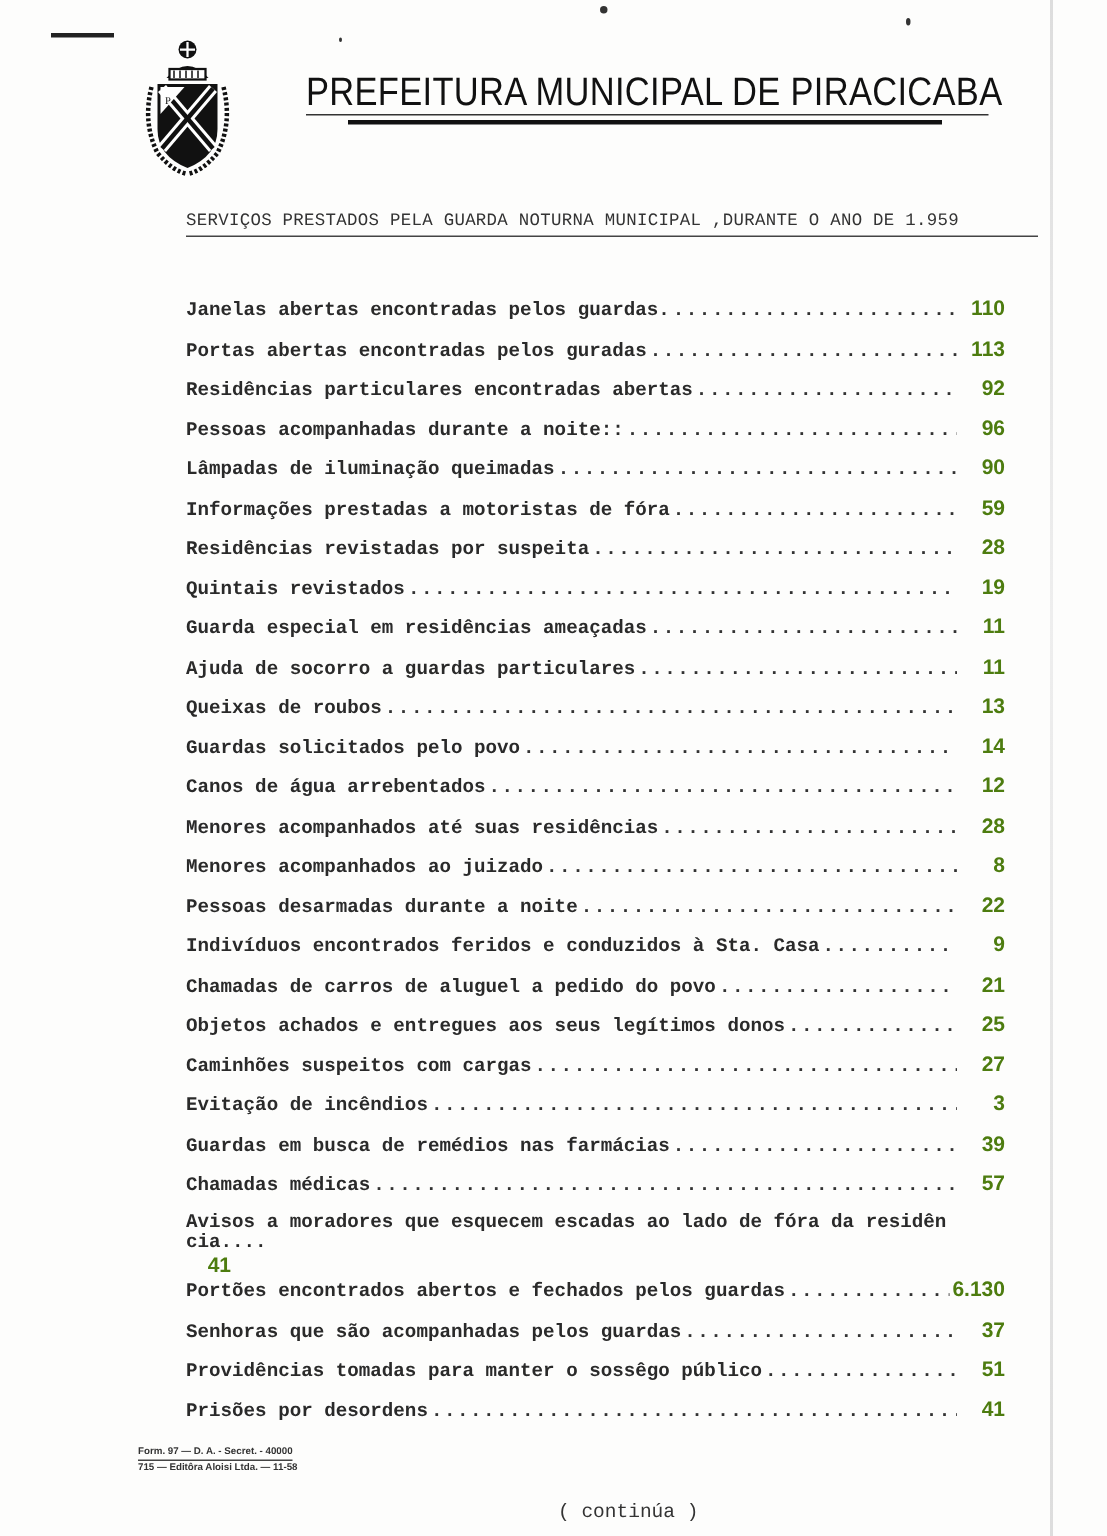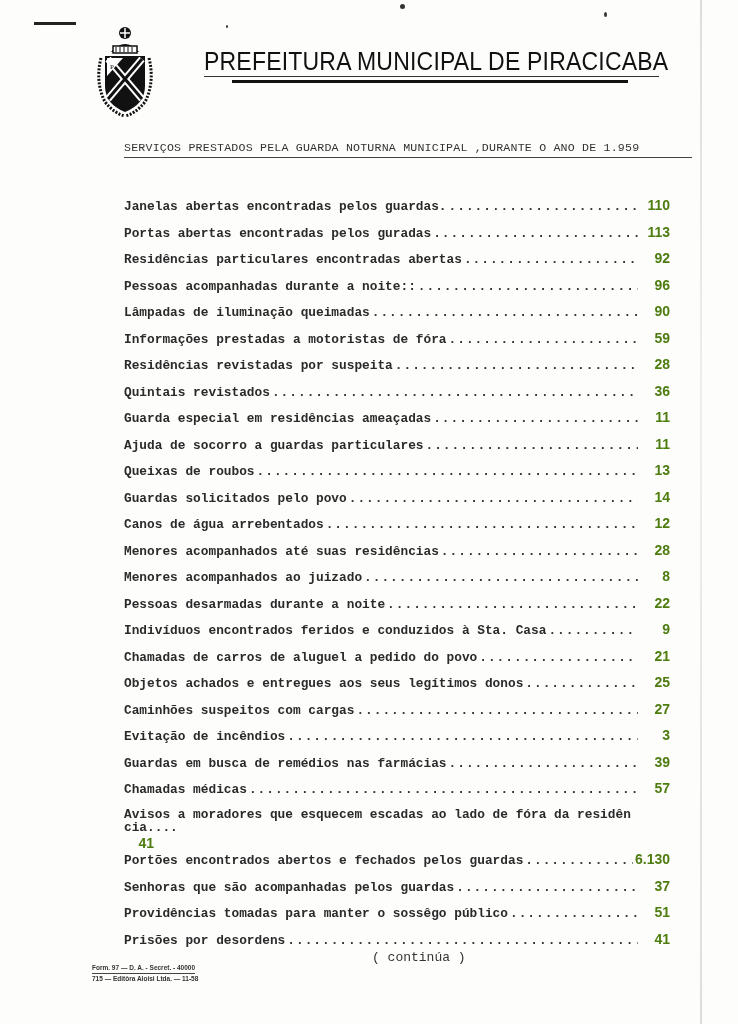--- a/index.html
+++ b/index.html
@@ -63,21 +63,21 @@
   .row.wrapped { height: 18px; }
   .row.cont { justify-content: flex-end; flex-direction: column; }
   .row.cont .spacer { flex: 1 1 auto; }
   .footer-form {
     position: absolute; left: 92px; top: 963px;
     font-family: "Liberation Sans", "DejaVu Sans", sans-serif;
     font-size: 6.5px; font-weight: bold; color: #333; line-height: 9px;
   }
   .footer-form .l1 { border-bottom: 1px solid #444; display: inline-block; padding-bottom: 1px; }
   .continua {
-    position: absolute; left: 372px; top: 950px; font-size: 13px; color: #333;
+    position: absolute; left: 372px; top: 1000px; font-size: 13px; color: #333;
   }
   .speck { position: absolute; background: #333; border-radius: 50%; }
 </style>
 </head>
 <body>
 
 <div class="page-edge-right"></div>
 <div class="mark-dash"></div>
 
 <div class="crest">
@@ -142,21 +142,21 @@
       <span class="value">59</span>
     </div>
   <div class="row">
       <span class="label">Residências revistadas por suspeita</span>
       <span class="leader"></span>
       <span class="value">28</span>
     </div>
   <div class="row">
       <span class="label">Quintais revistados</span>
       <span class="leader"></span>
-      <span class="value">36</span>
+      <span class="value">19</span>
     </div>
   <div class="row">
       <span class="label">Guarda especial em residências ameaçadas</span>
       <span class="leader"></span>
       <span class="value">11</span>
     </div>
   <div class="row">
       <span class="label">Ajuda de socorro a guardas particulares</span>
       <span class="leader"></span>
       <span class="value">11</span>

